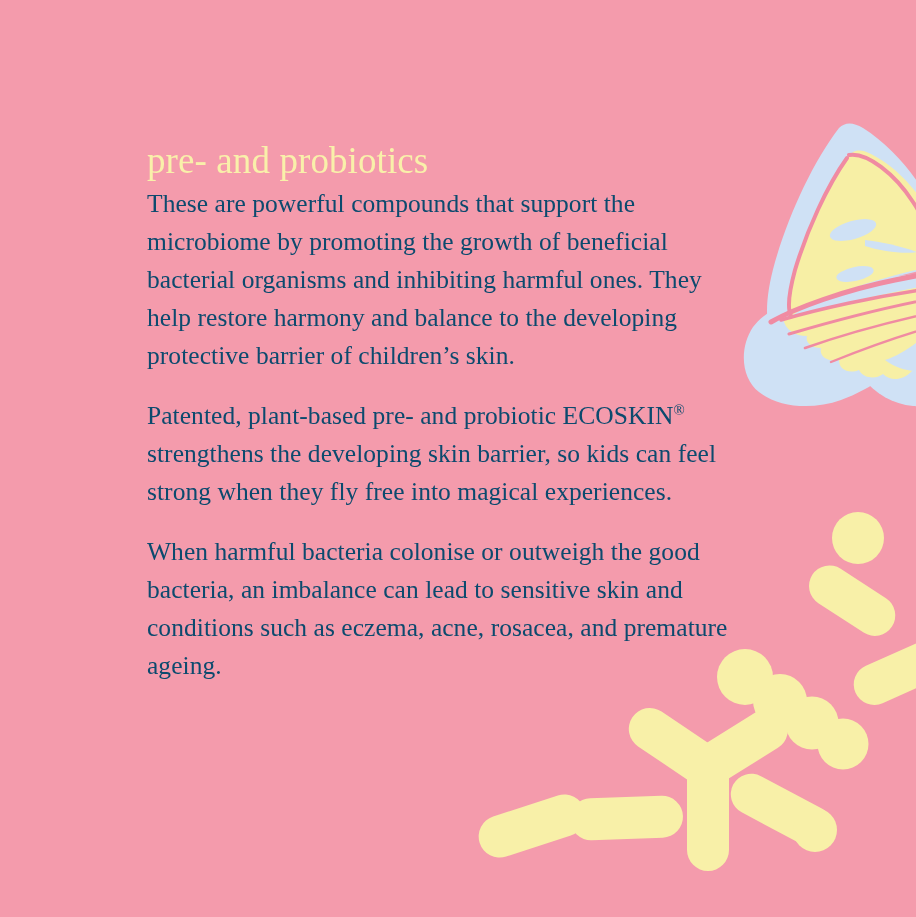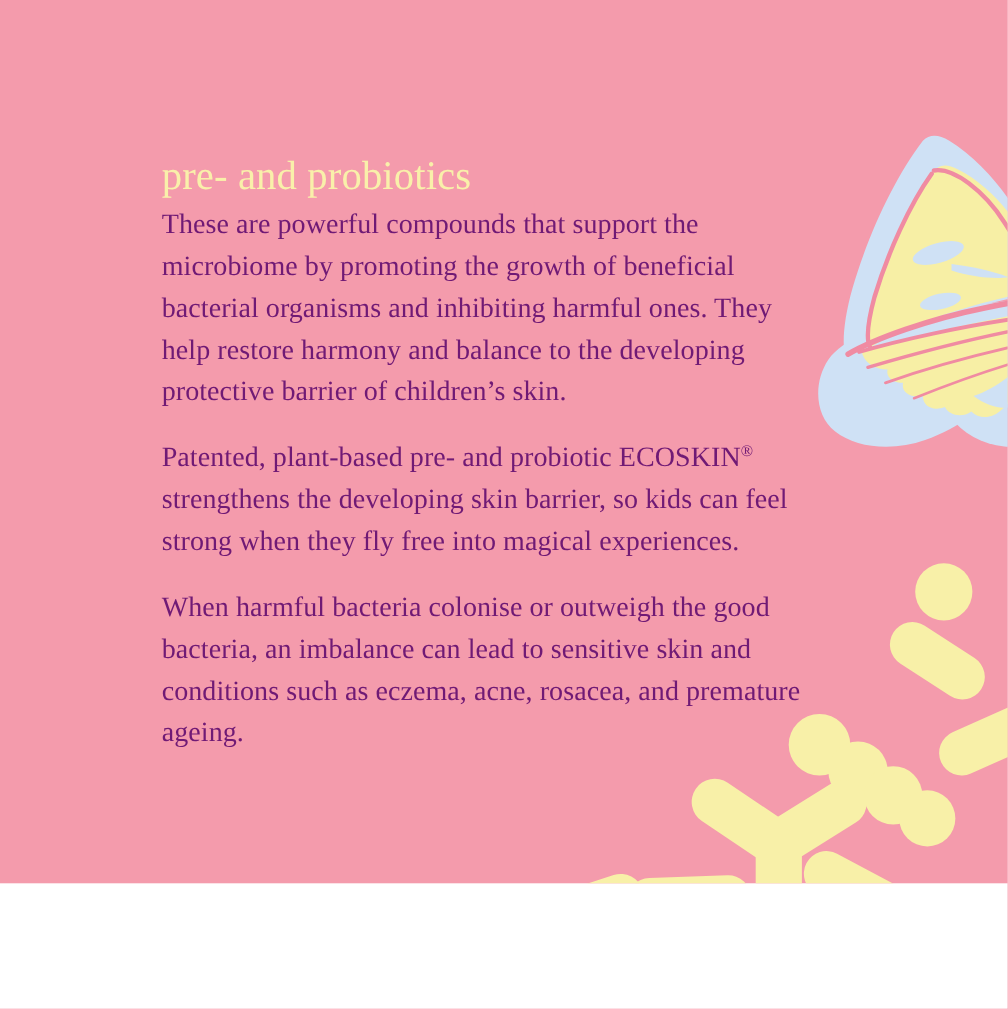--- a/index.html
+++ b/index.html
@@ -9,21 +9,21 @@
   }
   body {
     width: 916px;
     height: 917px;
     overflow: hidden;
     font-family: "Liberation Serif", "DejaVu Serif", serif;
   }
   #page {
     position: relative;
     width: 916px;
-    height: 803px;
+    height: 917px;
     background: #f49bac;
     overflow: hidden;
   }
 
   
   #art-layer {
     position: absolute;
     left: 0;
     top: 0;
     width: 916px;
@@ -54,21 +54,21 @@
   }
   #page-heading {
     color: #f9f0aa;
     font-size: 37px;
     font-weight: normal;
     line-height: 1.12;
     margin: 0 0 4px 0;
     letter-spacing: 0.1px;
   }
   .body-paragraph {
-    color: #701a75;
+    color: #0c4a6e;
     font-size: 25.5px;
     line-height: 38px;
     margin: 0 0 22px 0;
     letter-spacing: 0.05px;
     max-width: 600px;
   }
   .body-paragraph:last-child {
     margin-bottom: 0;
   }
   .para-1 { max-width: 600px; }

